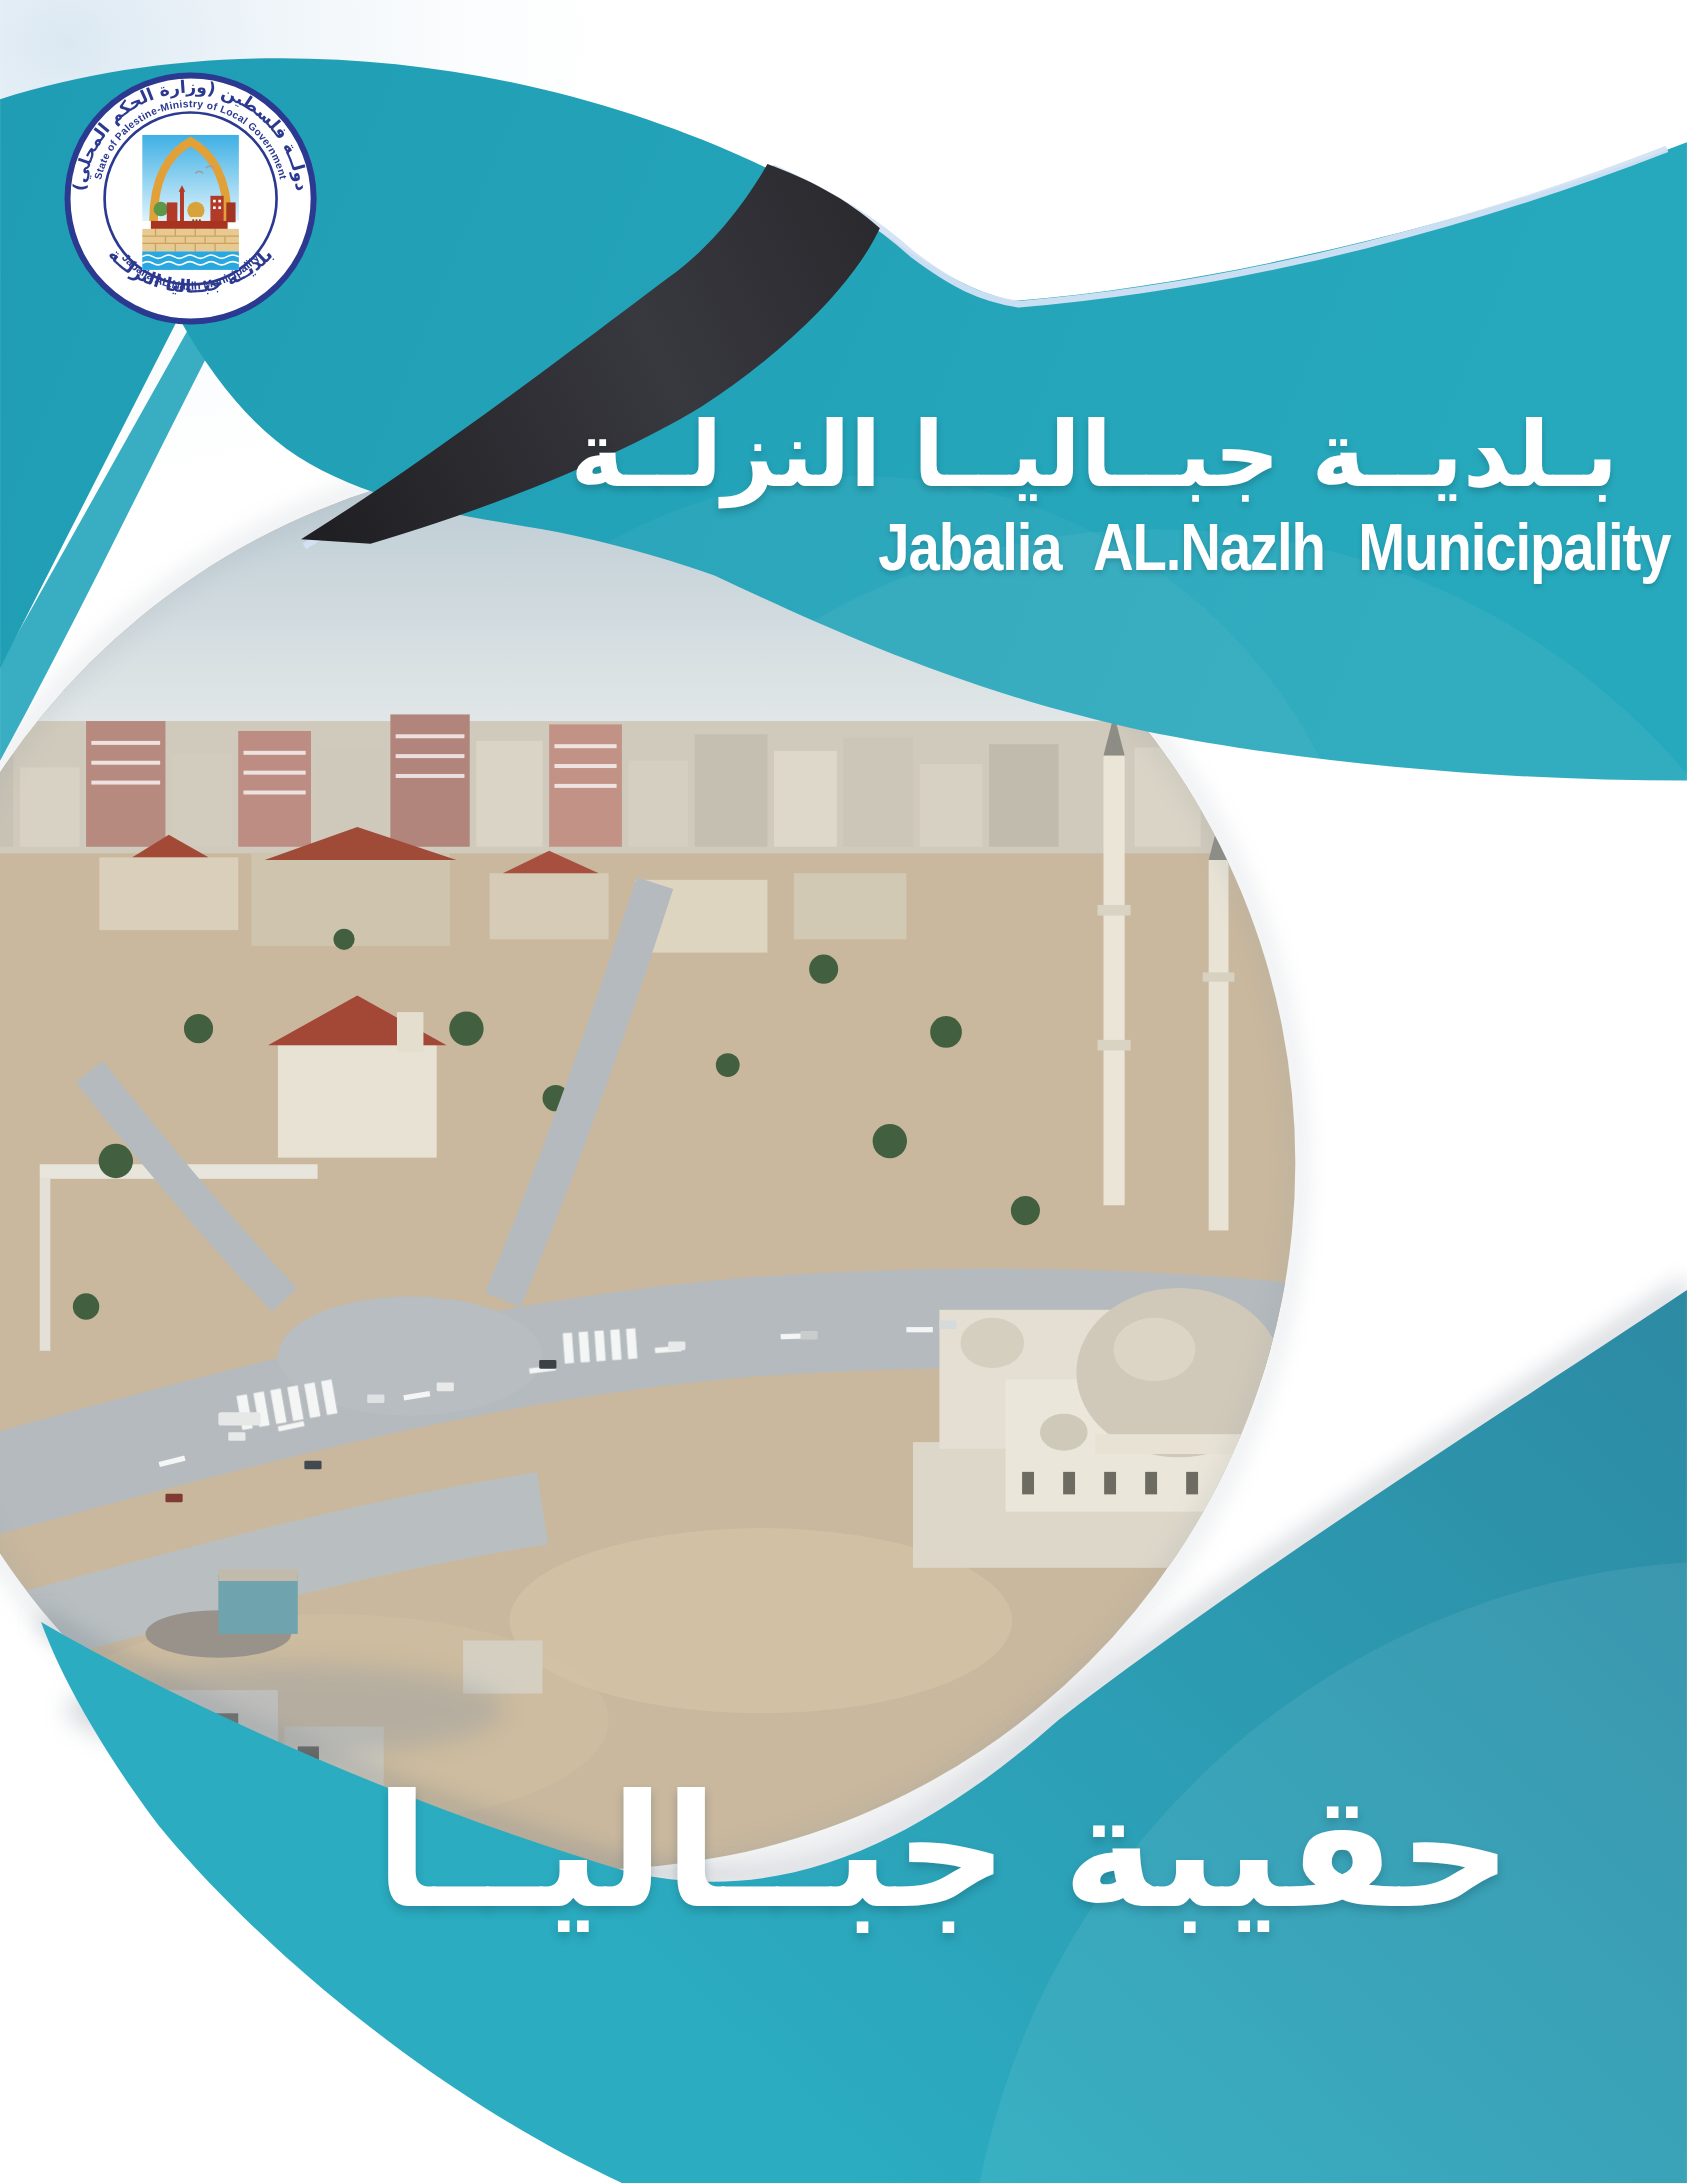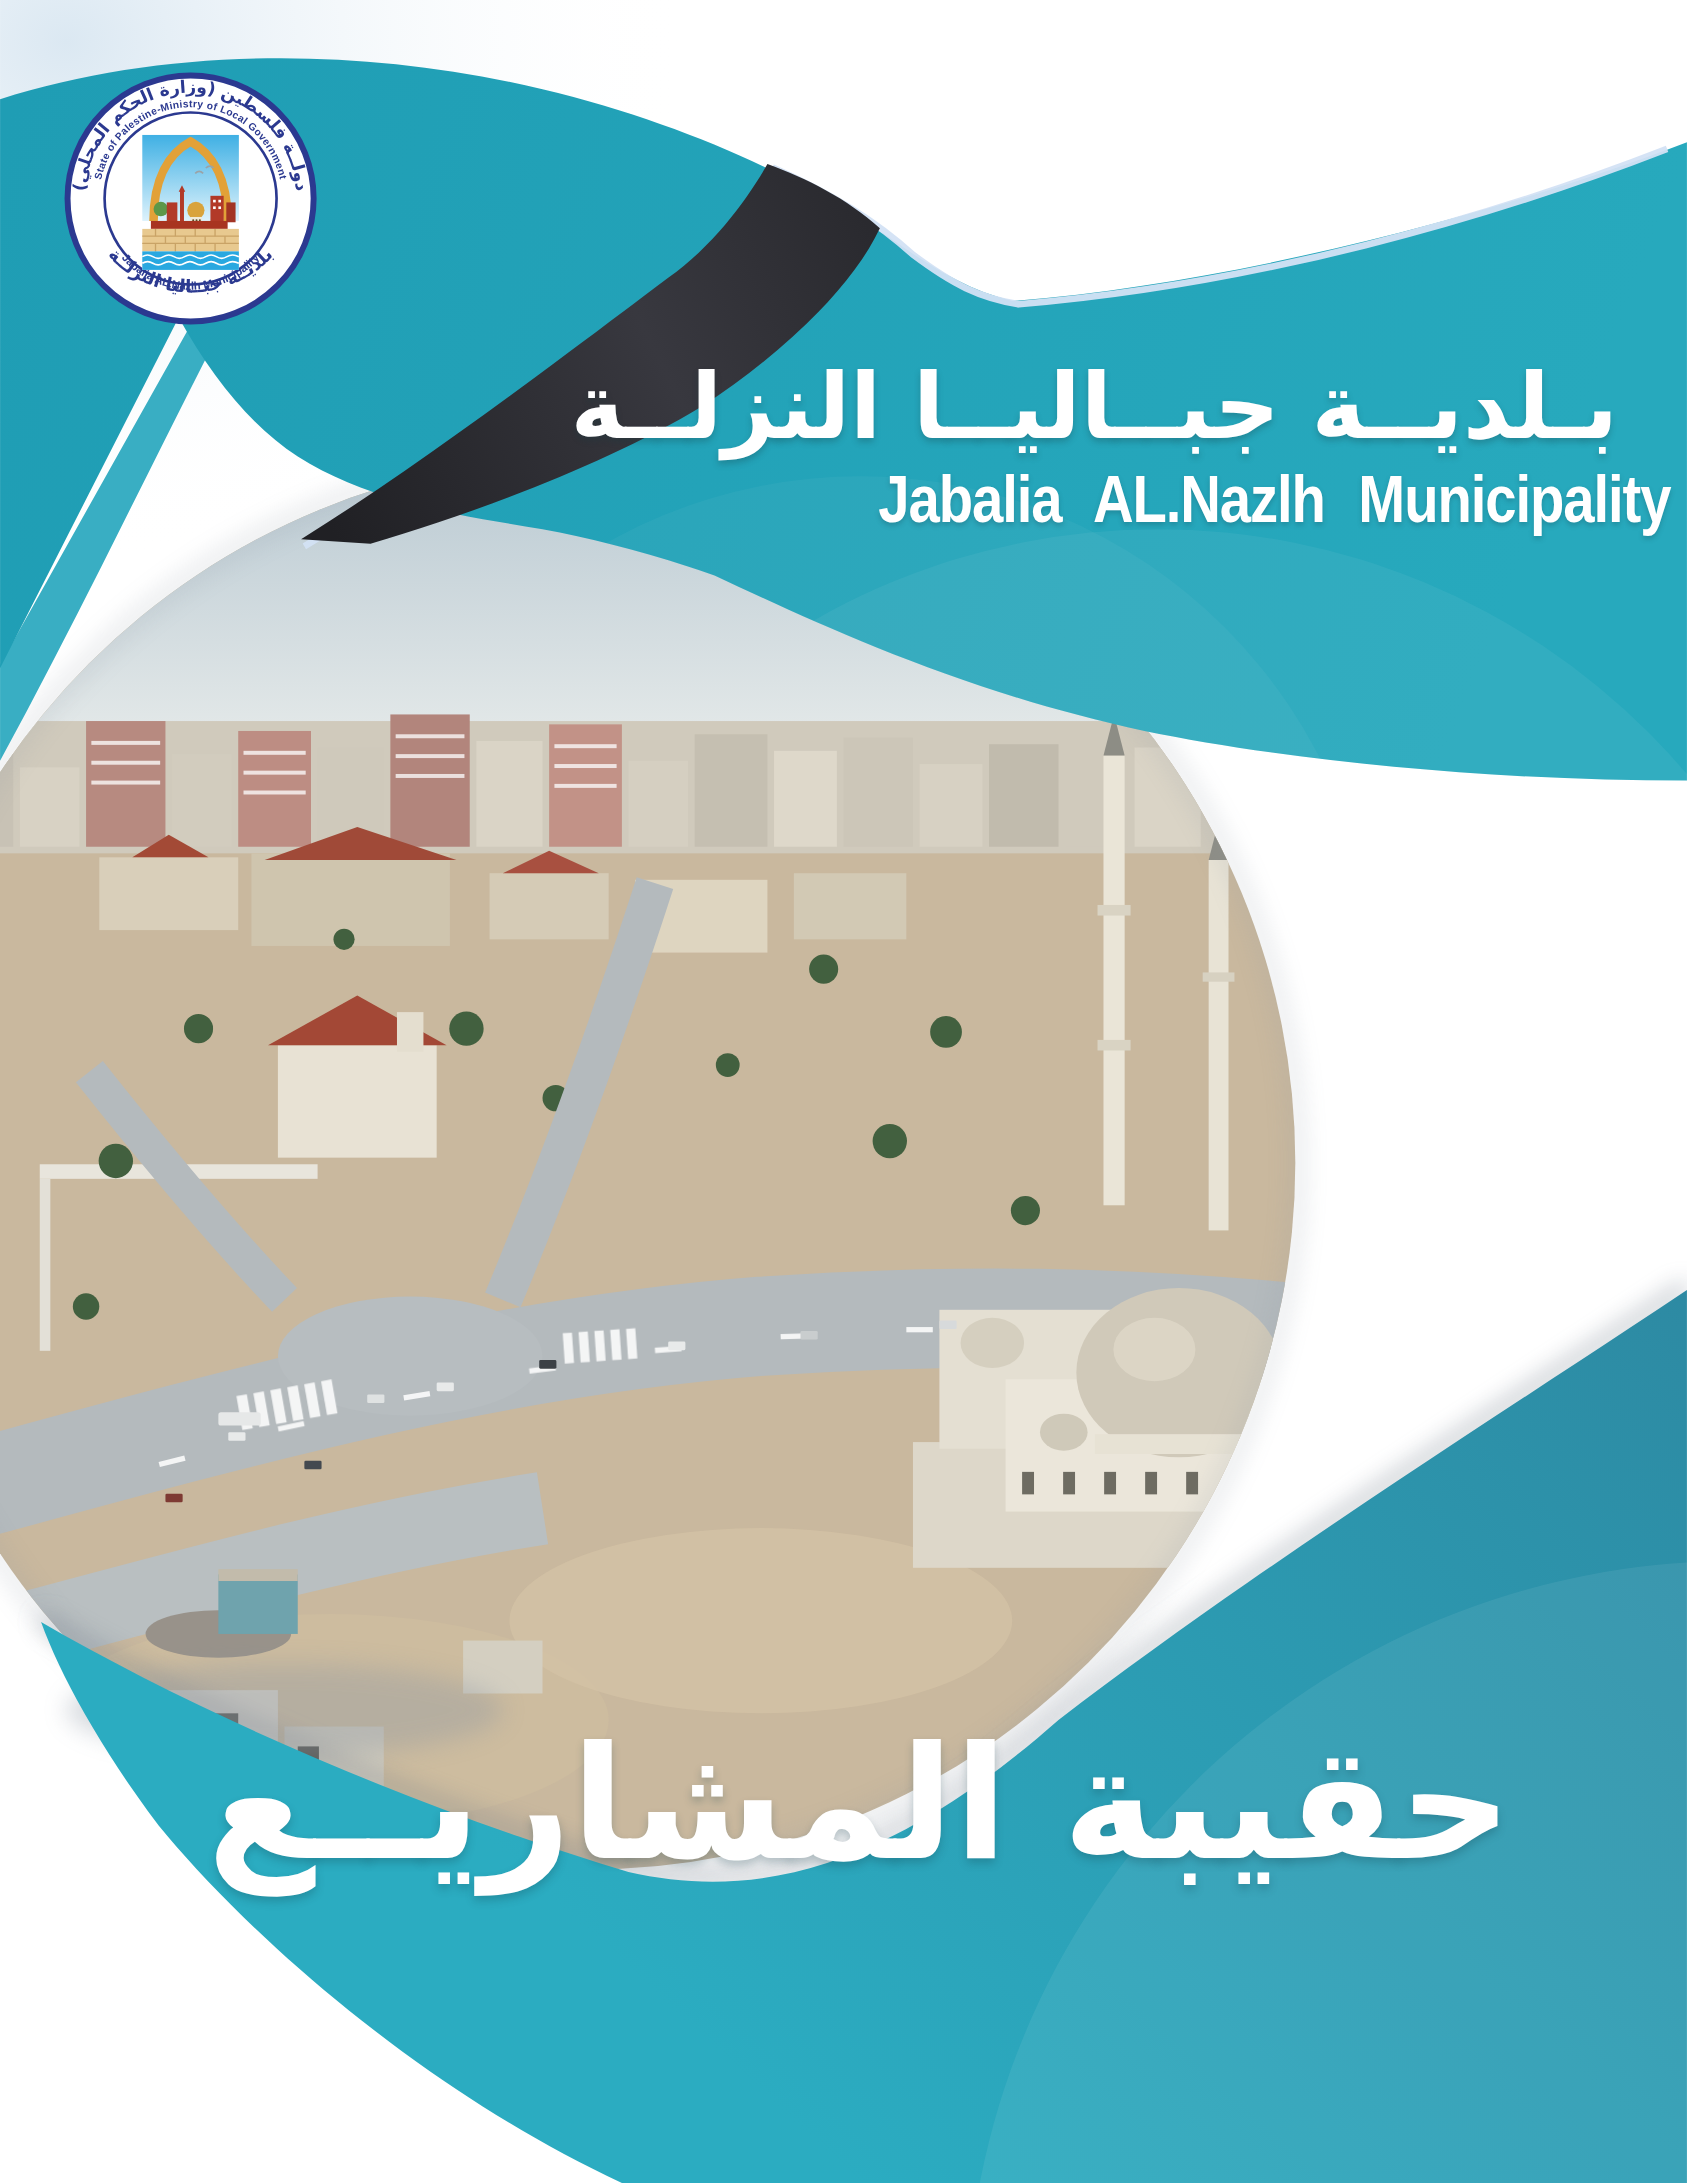--- a/index.html
+++ b/index.html
@@ -1,19 +1,19 @@
 <!DOCTYPE html>
 <html style="font-size:10.6px"><head>
 <meta charset="utf-8">
 <style>
   html,body{margin:0;padding:0;background:#ffffff;}
   .page{position:relative;width:1687px;height:2183px;overflow:hidden;background:#ffffff;
         font-family:"DejaVu Sans",sans-serif;}
   .page svg.bg{position:absolute;left:0;top:0;z-index:1;}
-  .overlay{position:absolute;z-index:3;}
+  .overlay{position:absolute;z-index:3;margin-top:48px;}
 
   
   .header-block{left:814px;width:804px;top:355px;text-align:center;color:#ffffff;}
   .title-ar{direction:rtl;font-size:91px;line-height:1.15;font-weight:bold;
             font-family:"DejaVu Sans",sans-serif;white-space:nowrap;
             text-shadow:0 4px 6.6px rgba(20,60,70,.28);}
   .title-en{margin-top:4px;font-family:"Liberation Sans",sans-serif;font-weight:bold;
             font-size:67px;line-height:1.05;white-space:nowrap;word-spacing:22.5px;
             letter-spacing:-1.3px;transform:scaleX(.84);transform-origin:50% 50%;
             text-shadow:0 3.3px 5.3px rgba(20,60,70,.25);}
@@ -326,18 +326,18 @@
     </g>
   </g>
 </svg>
 
 <div class="overlay header-block">
   <div class="title-ar">بـلديــة جبــاليــا النزلــة</div>
   <div class="title-en">Jabalia AL.Nazlh Municipality</div>
 </div>
 
 <div class="overlay footer-block">
-  <div class="projects-ar">حقيبة المشاريــع</div>
+  <div class="projects-ar">حقيبة جبــاليــا</div>
 </div>
 
 
 </div>
 
 
 </body></html>

